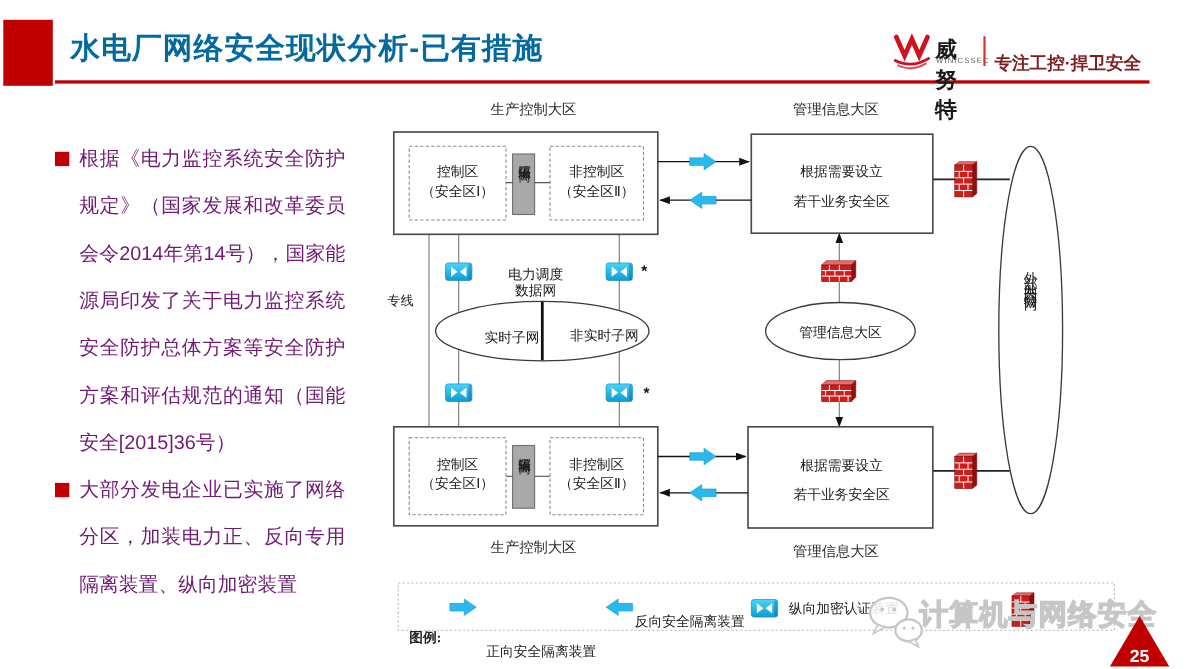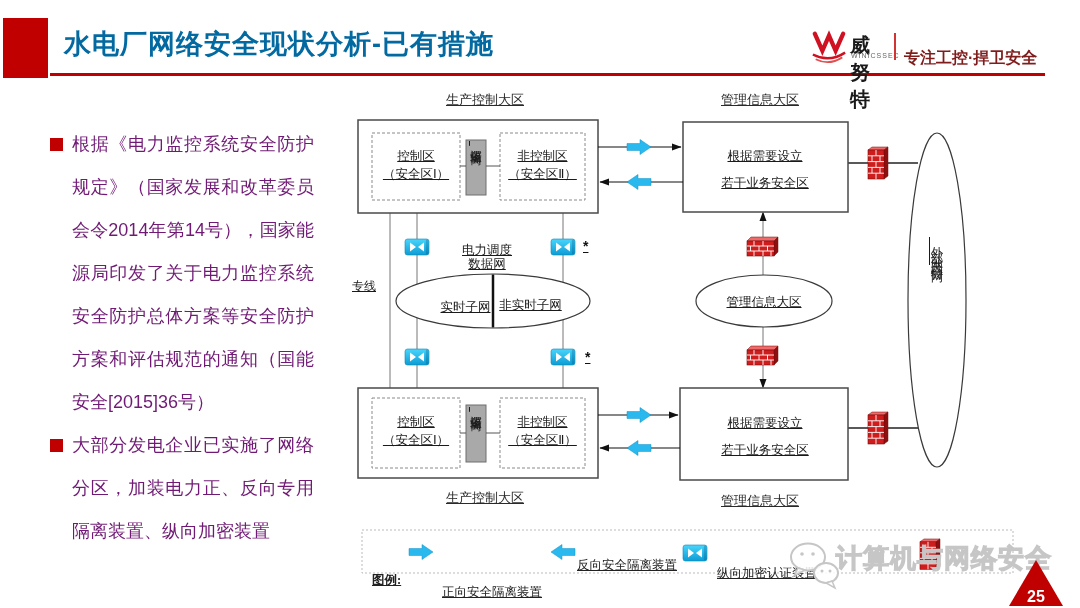--- a/index.html
+++ b/index.html
@@ -18,21 +18,21 @@
   .logo-slogan{position:absolute;left:94px;top:22px;font-size:16px;font-weight:bold;color:#7f1d1d;white-space:nowrap;}
   
   .bullets{position:absolute;left:50px;top:123px;width:264px;color:#701a75;font-size:18px;
            line-height:43px;}
   .bullet{position:relative;padding-left:22px;text-align:justify;}
   .bullet .marker{position:absolute;left:0;top:15px;width:13px;height:13px;background:#c00000;}
   
   .diagram{position:absolute;left:350px;top:85px;width:712px;height:505px;}
   .diagram svg.base{position:absolute;left:0;top:0;}
   .dt{position:absolute;font-family:"Liberation Serif",serif;color:#1a1a1a;font-size:12.5px;
-      white-space:pre-line;text-decoration:underline;}
+      white-space:pre-line;}
   .ctr{text-align:center;}
   .vtx{writing-mode:vertical-rl;text-orientation:upright;}
   .zone-label{font-size:13px;color:#2a2a2a;}
   .ast{font-size:14px;font-weight:bold;color:#111;font-family:"Liberation Sans",sans-serif;}
   .legend-txt{font-size:12.5px;color:#222;}
   
   .wm{position:absolute;left:836px;top:541px;font-size:26px;font-weight:bold;letter-spacing:1px;
       color:#fbfbfb;-webkit-text-stroke:1.2px #c6c6c6;white-space:nowrap;}
   .wm-icon{position:absolute;left:788px;top:540px;width:52px;height:50px;}
   
@@ -199,45 +199,45 @@
   <div class="dt ctr zone-label" style="left:70px;top:6px;width:130px;">生产控制大区</div>
   <div class="dt ctr zone-label" style="left:345px;top:6px;width:130px;">管理信息大区</div>
   <div class="dt ctr" style="left:22px;top:62px;width:88px;line-height:18px;">控制区
 （安全区Ⅰ）</div>
   <div class="dt ctr" style="left:148px;top:62px;width:89px;line-height:18px;">非控制区
 （安全区Ⅱ）</div>
   <div class="dt vtx" style="left:116px;top:56px;width:20px;height:55px;line-height:20px;font-size:11.5px;letter-spacing:1.2px;">逻辑隔离</div>
   <div class="dt ctr" style="left:340px;top:58px;width:150px;line-height:27px;">根据需要设立
 若干业务安全区</div>
 
-  <div class="dt" style="left:2px;top:193px;font-size:12px;">专线</div>
+  <div class="dt" style="left:2px;top:180px;font-size:12px;">专线</div>
   <div class="dt ctr" style="left:92px;top:158px;width:90px;line-height:14px;">电力调度
 数据网</div>
   <div class="dt ctr" style="left:78px;top:214px;width:75px;">实时子网</div>
-  <div class="dt ctr" style="left:143px;top:212px;width:75px;">非实时子网</div>
+  <div class="dt ctr" style="left:143px;top:212px;width:75px;padding-left:19px;">非实时子网</div>
   <div class="dt ctr" style="left:354px;top:209px;width:120px;">管理信息大区</div>
   <div class="dt vtx" style="left:577px;top:152px;width:20px;height:130px;line-height:20px;letter-spacing:4px;">外部公共因特网</div>
 
   <div class="dt ast" style="left:233px;top:153px;">*</div>
   <div class="dt ast" style="left:235px;top:264px;">*</div>
 
   <div class="dt ctr" style="left:22px;top:328px;width:88px;line-height:18px;">控制区
 （安全区Ⅰ）</div>
   <div class="dt ctr" style="left:148px;top:328px;width:89px;line-height:18px;">非控制区
 （安全区Ⅱ）</div>
   <div class="dt vtx" style="left:116px;top:322px;width:20px;height:57px;line-height:20px;font-size:11.5px;letter-spacing:1.2px;">逻辑隔离</div>
   <div class="dt ctr" style="left:340px;top:325px;width:150px;line-height:27px;">根据需要设立
 若干业务安全区</div>
   <div class="dt ctr zone-label" style="left:70px;top:404px;width:130px;">生产控制大区</div>
   <div class="dt ctr zone-label" style="left:345px;top:407px;width:130px;">管理信息大区</div>
 
   <div class="dt legend-txt" style="left:22px;top:459px;font-weight:bold;margin-top:28px;">图例:</div>
   <div class="dt legend-txt" style="left:92px;top:460px;margin-top:39px;">正向安全隔离装置</div>
   <div class="dt legend-txt" style="left:227px;top:460px;margin-top:12px;">反向安全隔离装置</div>
-  <div class="dt legend-txt" style="left:367px;top:480px;">纵向加密认证装置</div>
+  <div class="dt legend-txt" style="left:367px;top:460px;">纵向加密认证装置</div>
 </div>
 
 <svg class="wm-icon" viewBox="0 0 52 50">
   <ellipse cx="20" cy="17" rx="17" ry="13.5" fill="rgba(255,255,255,0.85)" stroke="#c6c6c6" stroke-width="2"></ellipse>
   <path d="M10 28 L6 36 L17 30 Z" fill="rgba(255,255,255,0.85)" stroke="#c6c6c6" stroke-width="1.5"></path>
   <circle cx="14" cy="14" r="1.8" fill="#c6c6c6"></circle>
     <circle cx="25" cy="14" r="1.8" fill="#c6c6c6"></circle>
   <ellipse cx="38" cy="33" rx="12" ry="10" fill="rgba(255,255,255,0.85)" stroke="#c6c6c6" stroke-width="2"></ellipse>
   <path d="M44 41 L47 48 L38 43 Z" fill="rgba(255,255,255,0.85)" stroke="#c6c6c6" stroke-width="1.5"></path>
   <circle cx="34" cy="31" r="1.5" fill="#c6c6c6"></circle>

